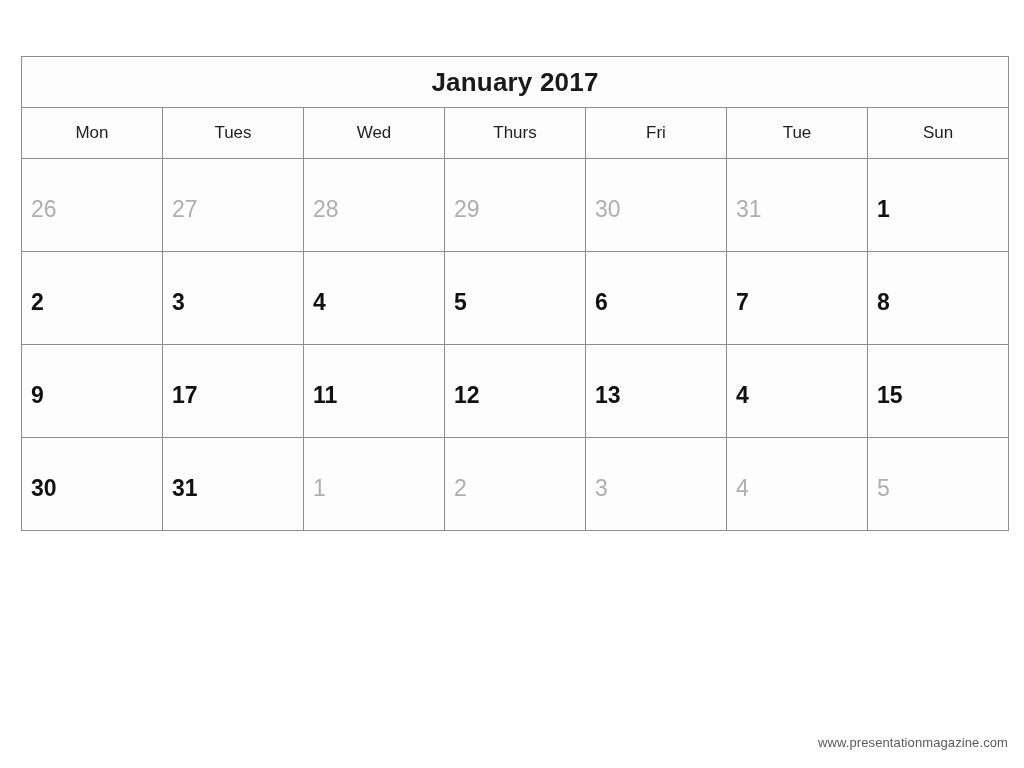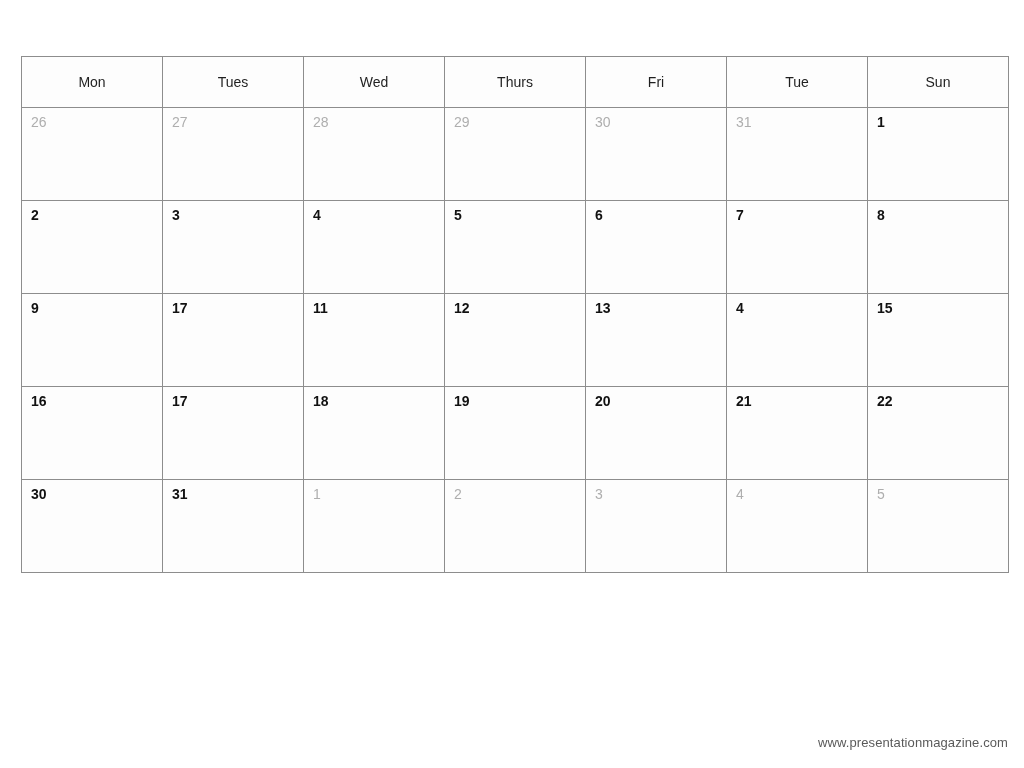--- a/index.html
+++ b/index.html
@@ -46,38 +46,39 @@
     font-weight: bold;
     color: #1a1a1a;
     letter-spacing: 0.2px;
   }
 
   
   tr.weekday-row th {
     height: 50px;
     text-align: center;
     vertical-align: middle;
-    font-size: 14px;
+    font-size: 17px;
     font-weight: normal;
     color: #1f1f1f;
   }
 
   
   tr.week-row td {
     height: 92px;
     vertical-align: top;
     position: relative;
   }
   tr.week-row td .daynum {
     display: block;
     padding: 7px 0 0 9px;
-    font-size: 14px;
+    font-size: 23px;
     font-weight: bold;
     line-height: 1;
     color: #111111;
+    margin-top: 32px;
   }
   tr.week-row td.muted .daynum {
     color: #aeaeae;
     font-weight: normal;
   }
 
   
   td.dark-top {
     border-top: 2px solid #4a4a4a;
   }
@@ -95,20 +96,23 @@
     letter-spacing: 0.1px;
     white-space: nowrap;
   }
 </style>
 </head>
 <body>
 
 <div id="calendar-wrap">
   <table class="calendar">
     <thead>
+      <tr class="title-row">
+        <th colspan="7">January 2017</th>
+      </tr>
       <tr class="weekday-row">
           <th>Mon</th>
           <th>Tues</th>
           <th>Wed</th>
           <th>Thurs</th>
           <th>Fri</th>
           <th>Tue</th>
           <th>Sun</th>
         </tr>
     </thead>
@@ -177,43 +181,20 @@
           </td>
           <td>
             <span class="daynum">4</span>
           </td>
           <td>
             <span class="daynum">15</span>
           </td>
         </tr>
         <tr class="week-row">
           <td>
-            <span class="daynum">16</span>
-          </td>
-          <td>
-            <span class="daynum">17</span>
-          </td>
-          <td>
-            <span class="daynum">18</span>
-          </td>
-          <td>
-            <span class="daynum">19</span>
-          </td>
-          <td>
-            <span class="daynum">20</span>
-          </td>
-          <td>
-            <span class="daynum">21</span>
-          </td>
-          <td>
-            <span class="daynum">22</span>
-          </td>
-        </tr>
-        <tr class="week-row">
-          <td>
             <span class="daynum">30</span>
           </td>
           <td>
             <span class="daynum">31</span>
           </td>
           <td class="muted">
             <span class="daynum">1</span>
           </td>
           <td class="muted">
             <span class="daynum">2</span>

